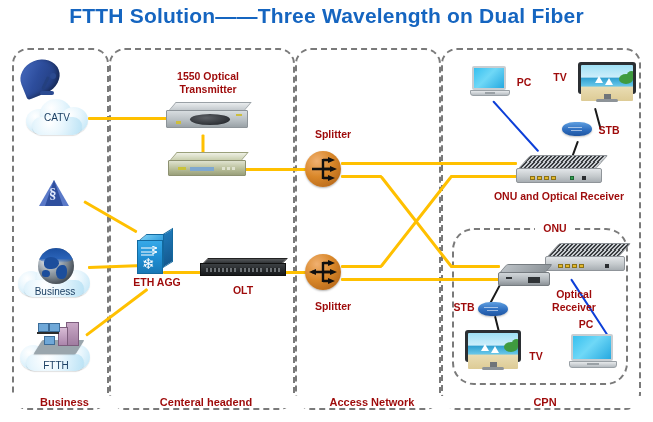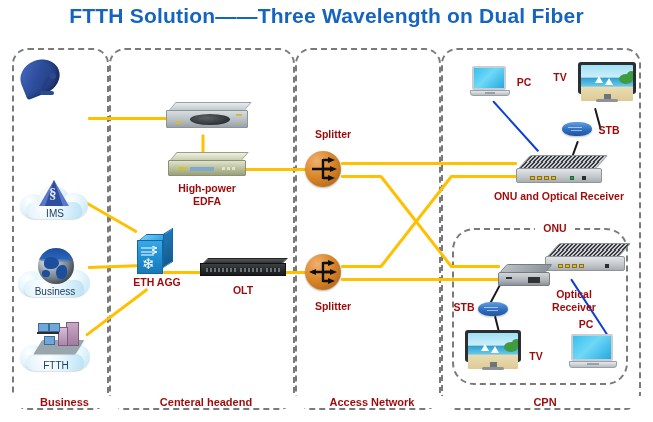--- a/index.html
+++ b/index.html
@@ -221,34 +221,34 @@
   <div class="link" style="left:341px;top:278px;width:166px;"></div>
 
   <div class="link blue" style="left:493px;top:100px;width:68px;transform:rotate(48deg);"></div>
   <div class="link black" style="left:595px;top:107px;width:22px;transform:rotate(75deg);"></div>
   <div class="link black" style="left:578px;top:140px;width:26px;transform:rotate(110deg);"></div>
 
   <div class="link blue" style="left:571px;top:278px;width:72px;transform:rotate(57deg);"></div>
   <div class="link black" style="left:501px;top:282px;width:29px;transform:rotate(118deg);"></div>
   <div class="link black" style="left:495px;top:315px;width:36px;transform:rotate(76deg);"></div>
 
+  <div class="cloud" style="left:22px;top:95px;width:70px;height:42px;">
+    <div class="puff" style="left:4px;top:14px;width:26px;height:24px;"></div>
+    <div class="puff" style="left:18px;top:4px;width:32px;height:30px;"></div>
+    <div class="puff" style="left:38px;top:12px;width:28px;height:26px;"></div>
+    <div class="puff" style="left:10px;top:22px;width:50px;height:18px;border-radius:12px;"></div>
+    <div class="ctext" style="top:17px;">CATV</div>
+  </div>
   <div class="dish" style="left:18px;top:58px;width:48px;height:42px;">
     <div class="pan" style="left:2px;top:2px;"></div>
     <div class="arm" style="left:26px;top:18px;"></div>
     <div class="feed" style="left:32px;top:15px;"></div>
     <div class="base" style="left:22px;top:33px;"></div>
   </div>
 
-  <div class="cloud" style="left:18px;top:182px;width:74px;height:40px;">
-    <div class="puff" style="left:2px;top:12px;width:26px;height:24px;"></div>
-    <div class="puff" style="left:20px;top:4px;width:32px;height:30px;"></div>
-    <div class="puff" style="left:42px;top:11px;width:28px;height:25px;"></div>
-    <div class="puff" style="left:8px;top:20px;width:56px;height:17px;border-radius:12px;"></div>
-    <div class="ctext" style="top:26px;">IMS</div>
-  </div>
   <div class="ims-ico" style="left:38px;top:178px;width:34px;height:30px;">
     <div class="tri" style="left:1px;top:2px;"></div>
     <div class="tri2" style="left:7px;top:2px;"></div>
     <div class="s" style="left:11px;top:7px;">§</div>
   </div>
 
   <div class="cloud" style="left:16px;top:258px;width:78px;height:42px;">
     <div class="puff" style="left:2px;top:13px;width:26px;height:25px;"></div>
     <div class="puff" style="left:20px;top:5px;width:34px;height:31px;"></div>
     <div class="puff" style="left:46px;top:12px;width:28px;height:26px;"></div>
@@ -272,39 +272,39 @@
   <div class="ucems-ico" style="left:28px;top:320px;width:58px;height:36px;">
     <div class="floor" style="left:10px;top:20px;"></div>
     <div class="tower" style="left:38px;top:2px;"></div>
     <div class="tower2" style="left:30px;top:7px;"></div>
     <div class="mon" style="left:10px;top:3px;"></div>
     <div class="mon" style="left:21px;top:3px;"></div>
     <div class="mon" style="left:16px;top:16px;"></div>
     <div class="bar" style="left:9px;top:12px;width:22px;"></div>
   </div>
 
+  <div class="dev-label two" style="left:160px;top:70px;width:96px;">1550 Optical Transmitter</div>
   <div class="chassis" style="left:166px;top:102px;width:82px;height:28px;">
     <div class="top" style="left:6px;width:76px;"></div>
     <div class="face" style="top:8px;height:18px;"></div>
     <div class="oval" style="left:24px;top:12px;width:40px;height:11px;"></div>
     <div class="yel" style="left:10px;top:19px;width:5px;height:3px;"></div>
     <div class="yel" style="left:70px;top:12px;width:6px;height:2px;"></div>
   </div>
 
   <div class="chassis edfa" style="left:168px;top:152px;width:78px;height:26px;">
     <div class="top" style="left:5px;width:72px;"></div>
     <div class="face" style="top:8px;height:16px;"></div>
     <div class="strip" style="left:22px;top:15px;width:24px;"></div>
     <div class="edfa" style="position:absolute;"></div>
     <div class="yel" style="left:10px;top:15px;width:8px;height:3px;background:#c9c23a;"></div>
     <div class="yel" style="left:54px;top:15px;width:3px;height:3px;background:#dfe2cf;"></div>
     <div class="yel" style="left:59px;top:15px;width:3px;height:3px;background:#dfe2cf;"></div>
     <div class="yel" style="left:64px;top:15px;width:3px;height:3px;background:#dfe2cf;"></div>
   </div>
-  <div class="dev-label two" style="left:164px;top:182px;width:86px;">High-power EDFA</div>
 
   <div class="switch" style="left:137px;top:234px;width:40px;height:44px;">
     <div class="topf"></div>
     <div class="side"></div>
     <div class="front"></div>
     <div class="arrows">
       <svg width="20" height="11" viewBox="0 0 20 11">
         <path d="M1 2 H16 M12 0 L17 2 L12 4 M1 6 H16 M12 4 L17 6 L12 8 M1 9 H14" stroke="#ffffff" stroke-width="1" fill="none"></path>
       </svg>
     </div>

